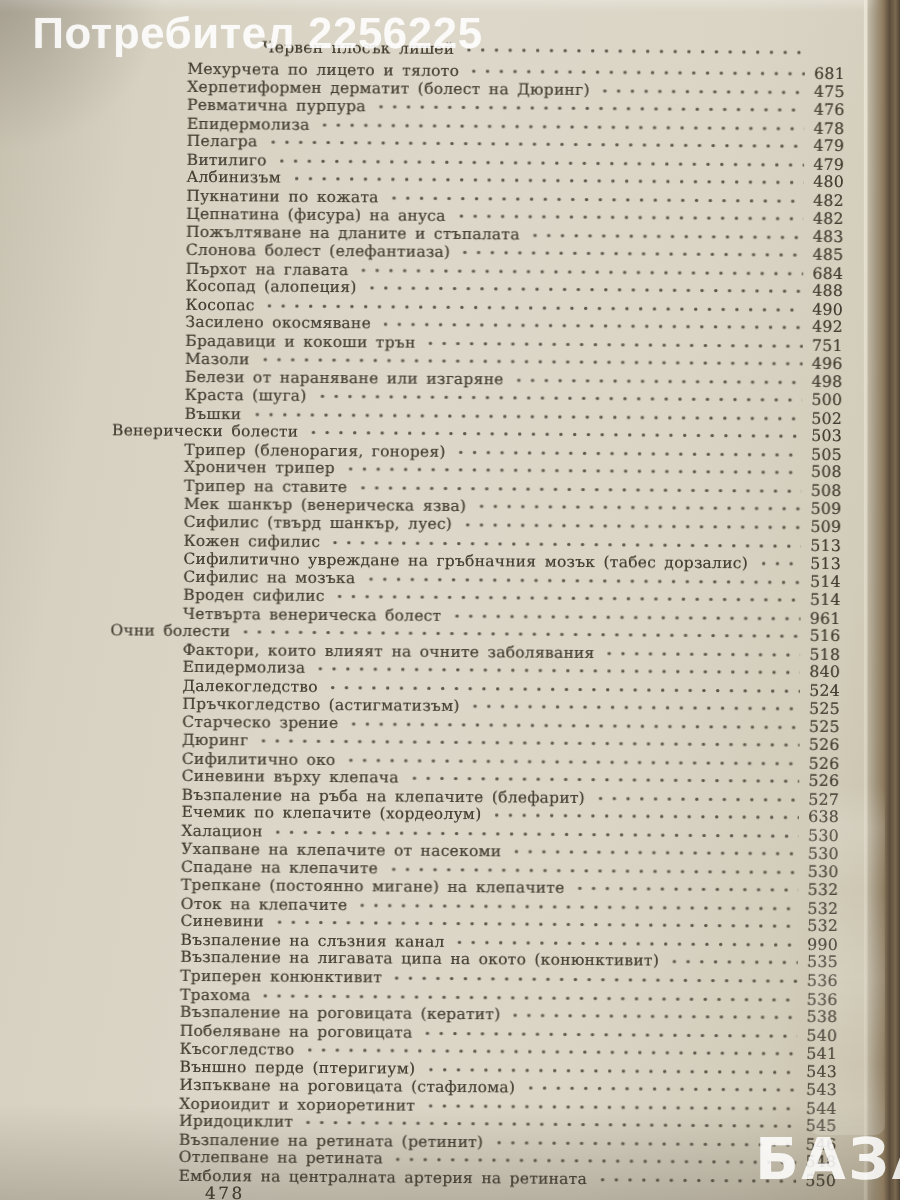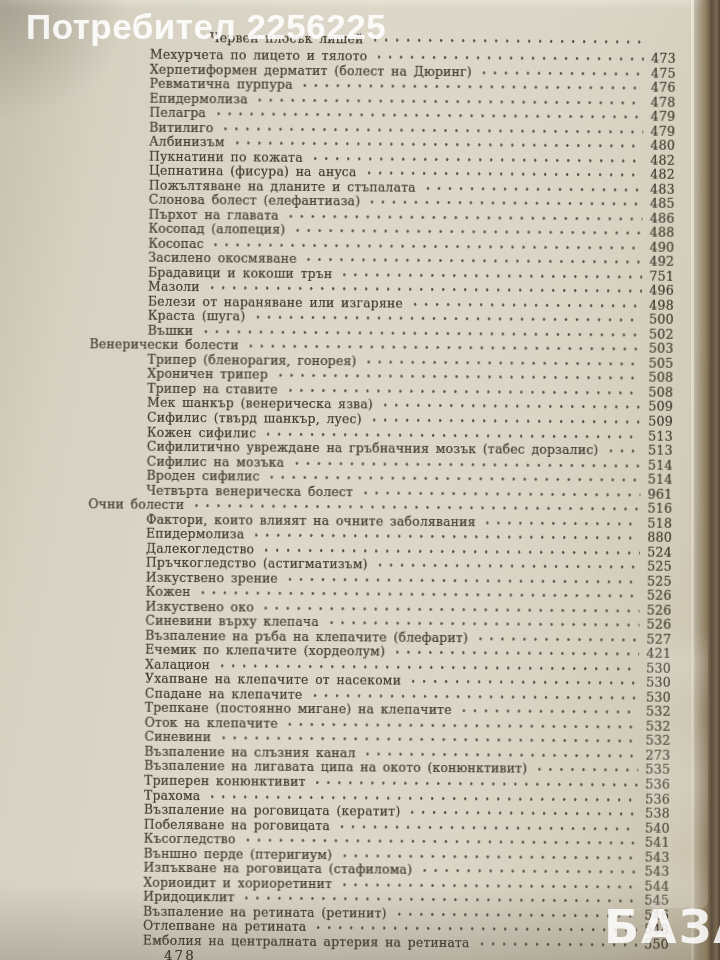--- a/index.html
+++ b/index.html
@@ -82,21 +82,21 @@
 
   <div class="toc-wrap">
       <div class="row no-page" style="top: 30px; left: 210px;">
     <span class="txt">Червен плосък лишей</span>
     <span class="dots"></span>
     <span class="pg"></span>
   </div>
       <div class="row" style="top: 47px; left: 150px;">
     <span class="txt">Мехурчета по лицето и тялото</span>
     <span class="dots"></span>
-    <span class="pg">473</span>
+    <span class="pg">681</span>
   </div>
       <div class="row" style="top: 61.52px; left: 150px;">
     <span class="txt">Херпетиформен дерматит (болест на Дюринг)</span>
     <span class="dots"></span>
     <span class="pg">475</span>
   </div>
       <div class="row" style="top: 76.04px; left: 150px;">
     <span class="txt">Ревматична пурпура</span>
     <span class="dots"></span>
     <span class="pg">476</span>
@@ -137,21 +137,21 @@
     <span class="pg">483</span>
   </div>
       <div class="row" style="top: 192.2px; left: 150px;">
     <span class="txt">Слонова болест (елефантиаза)</span>
     <span class="dots"></span>
     <span class="pg">485</span>
   </div>
       <div class="row" style="top: 206.72px; left: 150px;">
     <span class="txt">Пърхот на главата</span>
     <span class="dots"></span>
-    <span class="pg">486</span>
+    <span class="pg">684</span>
   </div>
       <div class="row" style="top: 221.24px; left: 150px;">
     <span class="txt">Косопад (алопеция)</span>
     <span class="dots"></span>
     <span class="pg">488</span>
   </div>
       <div class="row" style="top: 235.76px; left: 150px;">
     <span class="txt">Косопас</span>
     <span class="dots"></span>
     <span class="pg">490</span>
@@ -247,61 +247,61 @@
     <span class="pg">516</span>
   </div>
       <div class="row" style="top: 511.64px; left: 150px;">
     <span class="txt">Фактори, които влияят на очните заболявания</span>
     <span class="dots"></span>
     <span class="pg">518</span>
   </div>
       <div class="row" style="top: 526.16px; left: 150px;">
     <span class="txt">Епидермолиза</span>
     <span class="dots"></span>
-    <span class="pg">880</span>
+    <span class="pg">840</span>
   </div>
       <div class="row" style="top: 540.68px; left: 150px;">
     <span class="txt">Далекогледство</span>
     <span class="dots"></span>
     <span class="pg">524</span>
   </div>
       <div class="row" style="top: 555.2px; left: 150px;">
     <span class="txt">Пръчкогледство (астигматизъм)</span>
     <span class="dots"></span>
     <span class="pg">525</span>
   </div>
       <div class="row" style="top: 569.72px; left: 150px;">
-    <span class="txt">Изкуствено зрение</span>
+    <span class="txt">Старческо зрение</span>
     <span class="dots"></span>
     <span class="pg">525</span>
   </div>
       <div class="row" style="top: 584.24px; left: 150px;">
-    <span class="txt">Кожен</span>
+    <span class="txt">Дюринг</span>
     <span class="dots"></span>
     <span class="pg">526</span>
   </div>
       <div class="row" style="top: 598.76px; left: 150px;">
-    <span class="txt">Изкуствено око</span>
+    <span class="txt">Сифилитично око</span>
     <span class="dots"></span>
     <span class="pg">526</span>
   </div>
       <div class="row" style="top: 613.28px; left: 150px;">
     <span class="txt">Синевини върху клепача</span>
     <span class="dots"></span>
     <span class="pg">526</span>
   </div>
       <div class="row" style="top: 627.8px; left: 150px;">
     <span class="txt">Възпаление на ръба на клепачите (блефарит)</span>
     <span class="dots"></span>
     <span class="pg">527</span>
   </div>
       <div class="row" style="top: 642.32px; left: 150px;">
     <span class="txt">Ечемик по клепачите (хордеолум)</span>
     <span class="dots"></span>
-    <span class="pg">421</span>
+    <span class="pg">638</span>
   </div>
       <div class="row" style="top: 656.84px; left: 150px;">
     <span class="txt">Халацион</span>
     <span class="dots"></span>
     <span class="pg">530</span>
   </div>
       <div class="row" style="top: 671.36px; left: 150px;">
     <span class="txt">Ухапване на клепачите от насекоми</span>
     <span class="dots"></span>
     <span class="pg">530</span>
@@ -322,21 +322,21 @@
     <span class="pg">532</span>
   </div>
       <div class="row" style="top: 729.44px; left: 150px;">
     <span class="txt">Синевини</span>
     <span class="dots"></span>
     <span class="pg">532</span>
   </div>
       <div class="row" style="top: 743.96px; left: 150px;">
     <span class="txt">Възпаление на слъзния канал</span>
     <span class="dots"></span>
-    <span class="pg">273</span>
+    <span class="pg">990</span>
   </div>
       <div class="row" style="top: 758.48px; left: 150px;">
     <span class="txt">Възпаление на лигавата ципа на окото (конюнктивит)</span>
     <span class="dots"></span>
     <span class="pg">535</span>
   </div>
       <div class="row" style="top: 773px; left: 150px;">
     <span class="txt">Триперен конюнктивит</span>
     <span class="dots"></span>
     <span class="pg">536</span>

